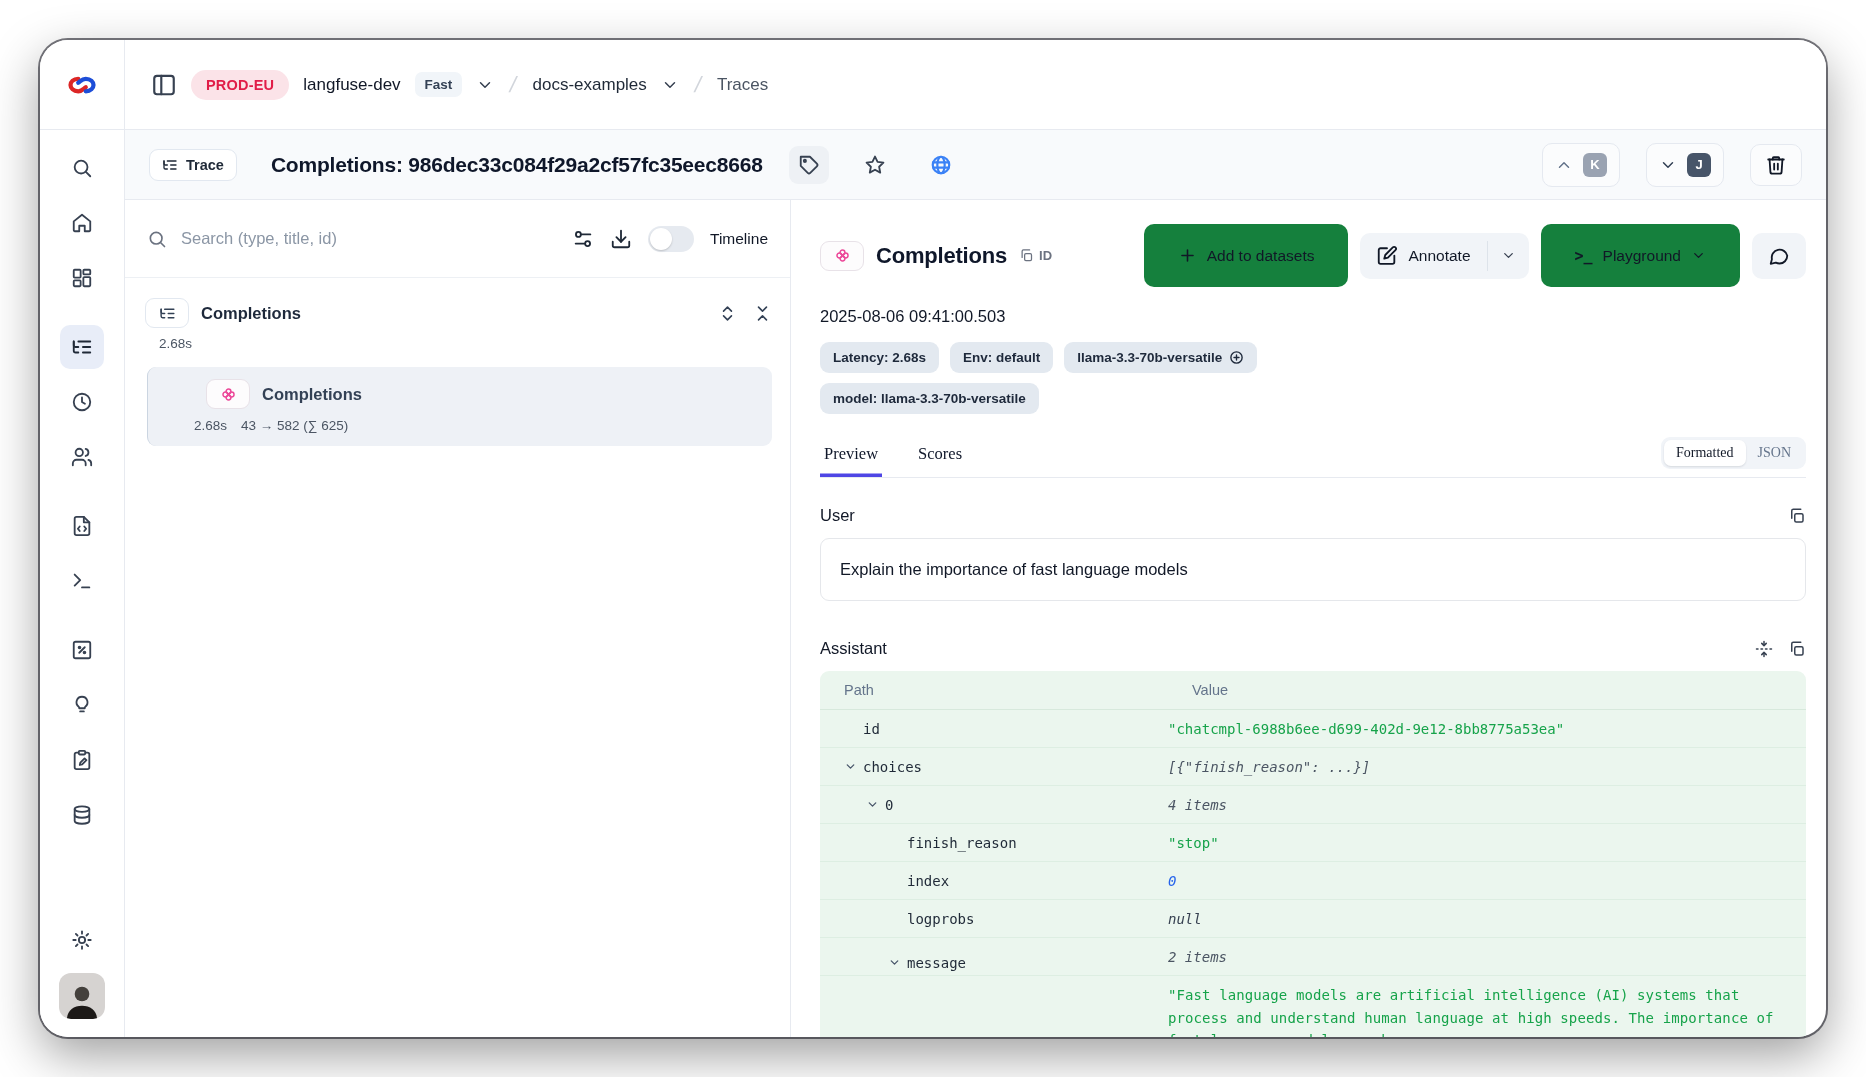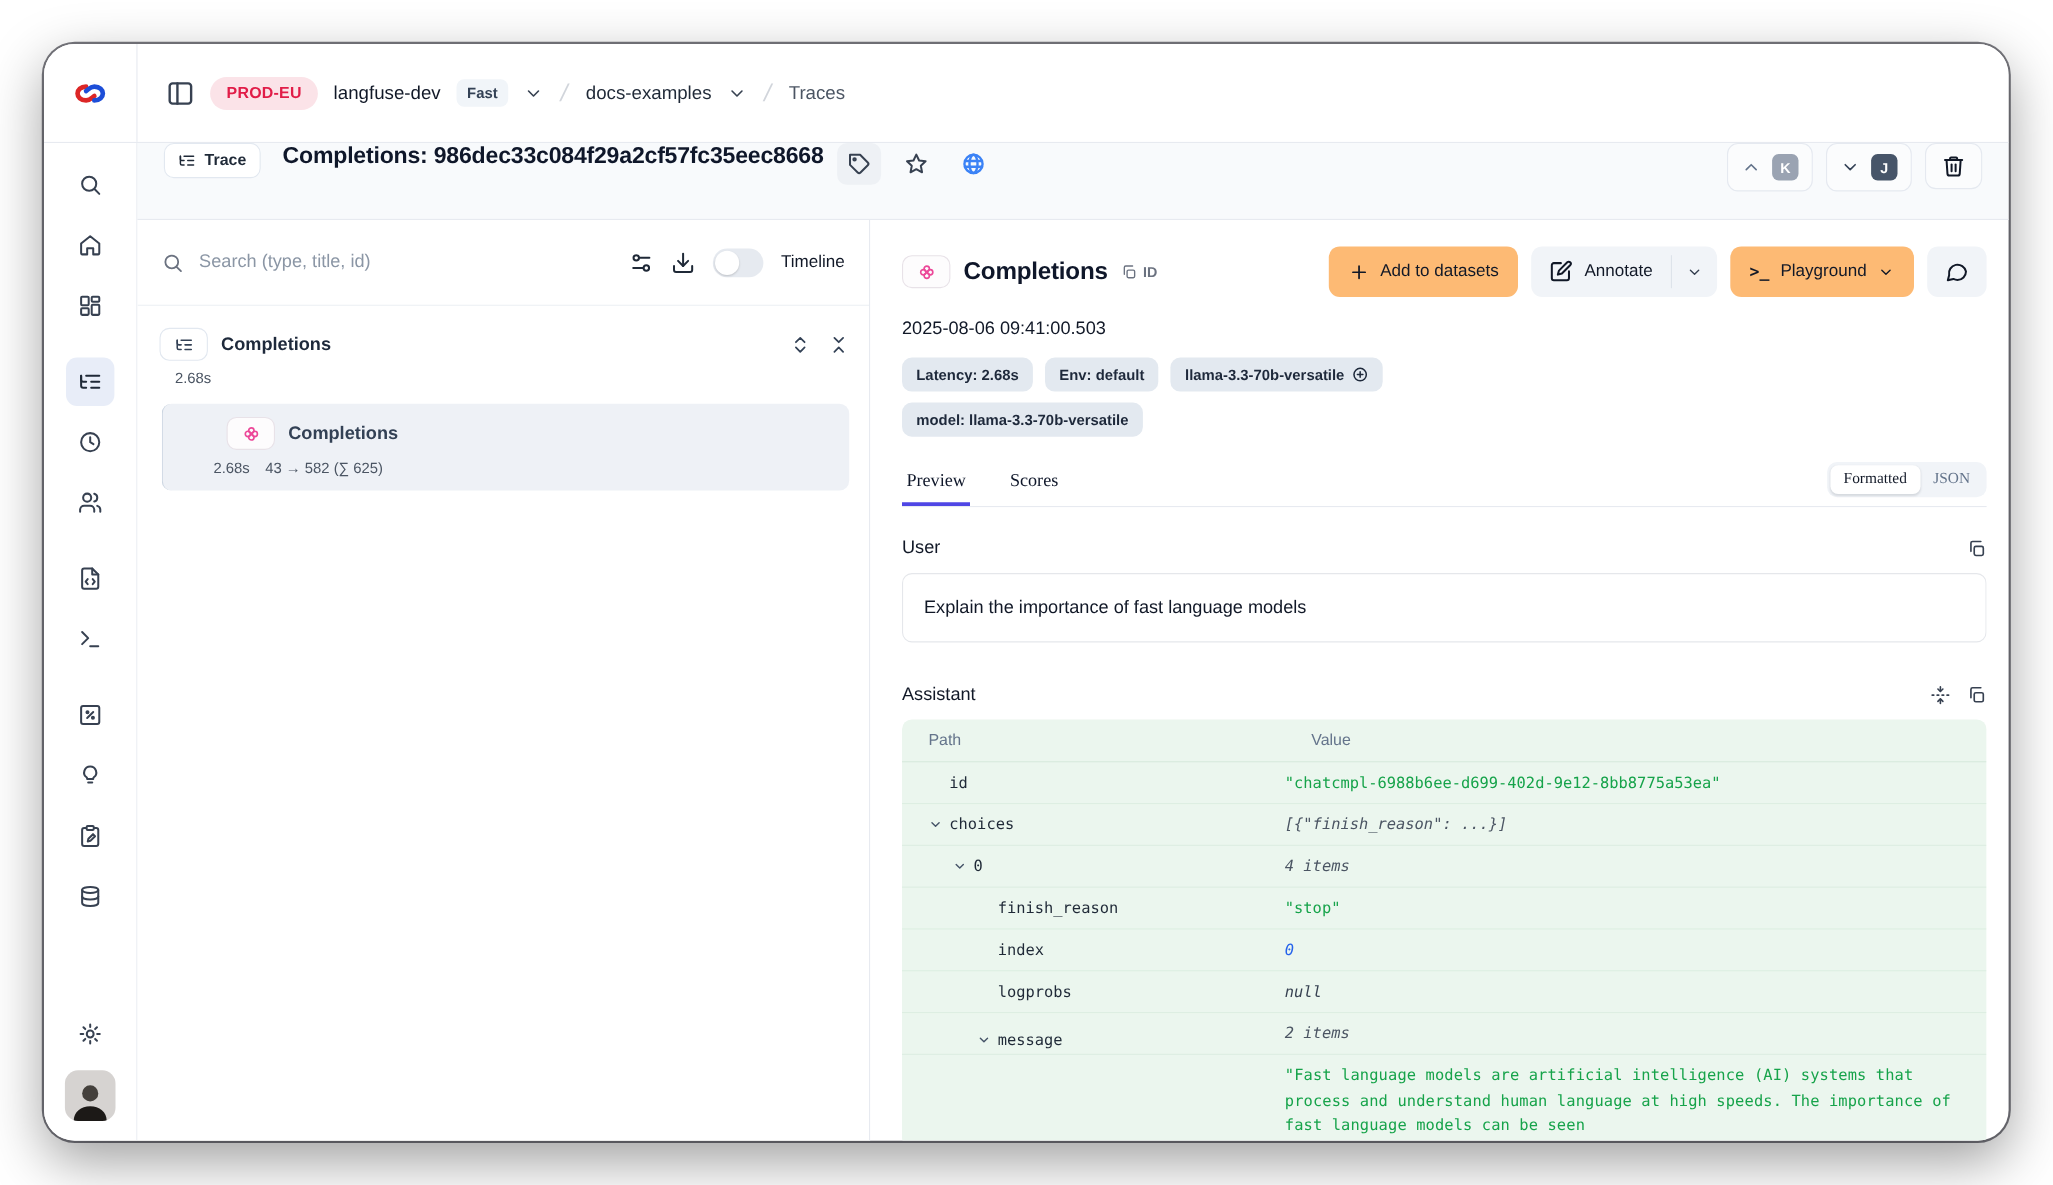--- a/index.html
+++ b/index.html
@@ -36,21 +36,21 @@
     display:flex; flex-direction:column; align-items:center; padding: 16px 0 18px; }
   .rail-btn { width:44px; height:44px; border-radius:10px; display:flex; align-items:center;
     justify-content:center; color:#374151; cursor:pointer; margin-bottom: 11px; }
   .rail-btn.active { background:#e8edf8; color:#1f2937; }
   .rail-gap { height: 14px; }
   .rail-spacer { flex: 1; }
   .avatar { width:46px; height:46px; border-radius:12px; background:#d6d3d1; overflow:hidden;
     display:flex; align-items:flex-end; justify-content:center; cursor:pointer; }
   
   .tracebar { grid-column: 2 / 4; grid-row: 2; background:#f8fafc; border-bottom:1px solid #e7eaf0;
-    display:flex; align-items:flex-start; padding: 0 24px; gap: 12px; }
+    display:flex; align-items:center; padding: 0 24px; gap: 26px; }
   .trace-badge { display:flex; align-items:center; gap:8px; background:#fff;
     border:1px solid #e2e8f0; border-radius:9px; padding: 7px 12px; font-size:14.5px;
     font-weight:700; color:#1f2937; }
   .trace-title { font-size: 21px; font-weight: 700; color:#0f172a; margin-left: 8px;
     letter-spacing: -0.2px; }
   .icon-btn { width:40px; height:38px; border-radius:9px; display:flex; align-items:center;
     justify-content:center; color:#374151; cursor:pointer; }
   .icon-btn.soft { background:#eef1f5; }
   .tb-spacer { flex:1; }
   .nav-btn { display:flex; align-items:center; gap:10px; background:#fbfcfd;
@@ -94,22 +94,22 @@
     margin: 9px 0 0 22px; }
   
   .right-panel { grid-column:3; grid-row:3; overflow:hidden; padding: 24px 20px 0 29px;
     display:flex; flex-direction:column; }
   .detail-head { display:flex; align-items:center; gap:12px; }
   .detail-title { font-size:22px; font-weight:700; color:#0f172a; letter-spacing:-.2px; }
   .id-chip { display:flex; align-items:center; gap:5px; color:#6b7280; font-size:13px;
     font-weight:600; cursor:pointer; }
   .id-chip svg.ic { width:15px; height:15px; }
   .head-actions { margin-left:auto; display:flex; align-items:center; gap:12px; }
-  .act-btn { display:flex; align-items:center; gap:10px; background:#fdba74; border-radius:10px;
-    height:46px; padding: 0 18px; font-size:15.5px; font-weight:500; color:#111827; cursor:pointer; }
+  .act-btn { display:flex; align-items:center; gap:10px; background:#15803d; border-radius:10px;
+    height:63px; padding: 0 34px; font-size:15.5px; font-weight:500; color:#111827; cursor:pointer; }
   .act-btn svg.ic { width:19px; height:19px; }
   .split-btn { display:flex; align-items:stretch; background:#f1f4f8; border-radius:10px; height:46px; }
   .split-main { display:flex; align-items:center; gap:10px; padding:0 16px; font-size:15.5px;
     font-weight:500; cursor:pointer; }
   .split-div { width:1px; background:#dde3ea; margin:8px 0; }
   .split-chev { display:flex; align-items:center; padding: 0 13px; color:#374151; cursor:pointer; }
   .pg-glyph { font-family:"DejaVu Sans Mono",monospace; font-size:15px; font-weight:700; }
   .chat-btn { background:#f1f4f8; border-radius:10px; height:46px; width:54px; display:flex;
     align-items:center; justify-content:center; cursor:pointer; color:#111827; }
   .timestamp { margin-top:20px; font-size:16.5px; font-weight:500; color:#111827; }

